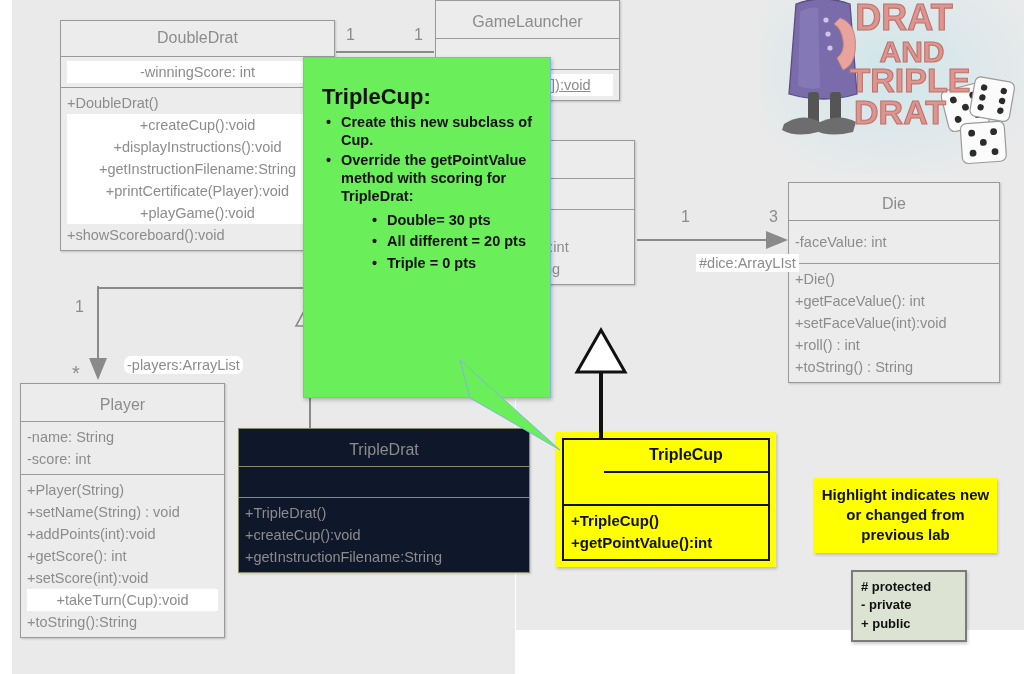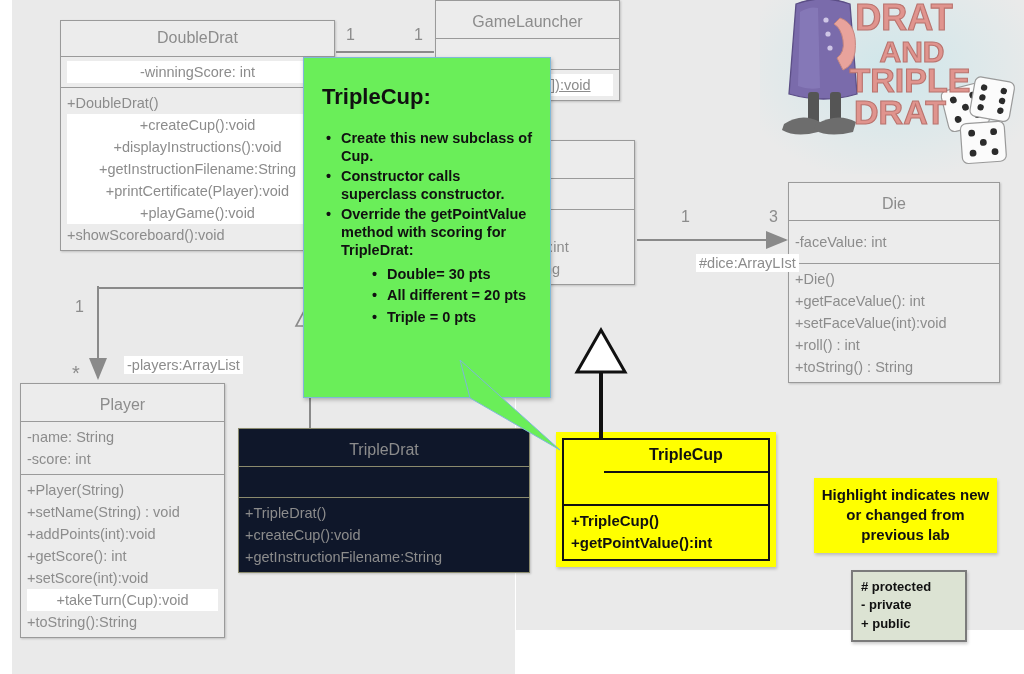--- a/index.html
+++ b/index.html
@@ -51,21 +51,21 @@
   #triplecup .sec:last-child{border-bottom:none;}
   #triplecup .title{text-align:center;font-size:16px;font-weight:bold;color:#111;
                     padding:6px 6px 7px;margin-left:40px;}
   #triplecup .row{line-height:1.5;white-space:nowrap;}
 
   
   #callout{position:absolute;left:303px;top:57px;width:248px;height:341px;
            background:#6aee59;border:1px solid #7fb7d8;box-sizing:border-box;
            padding:26px 18px 10px 18px;color:#111;
            box-shadow:1px 2px 4px rgba(0,0,0,.25);z-index:40;}
-  #callout h2{margin:0 0 20px 0;font-size:22px;font-weight:bold;}
+  #callout h2{margin:0 0 4px 0;font-size:22px;font-weight:bold;}
   #callout ul{margin:0;padding-left:19px;list-style:none;}
   #callout li{position:relative;font-size:14.5px;font-weight:bold;line-height:1.24;
               margin-bottom:2px;}
   #callout li::before{content:"\2022";position:absolute;left:-15px;top:0;}
   #callout ul.sub{margin-top:5px;padding-left:46px;}
   #callout ul.sub li{font-weight:bold;font-size:14.5px;line-height:1.34;}
   #callout-tail{position:absolute;left:0;top:0;width:1024px;height:674px;
                 pointer-events:none;z-index:41;}
 
   
@@ -270,39 +270,38 @@
         <div class="row">+TripleCup()</div>
         <div class="row">+getPointValue():int</div>
       </div>
     </div>
   </div>
 
   <div class="mult" style="left:346px;top:26px;">1</div>
   <div class="mult" style="left:414px;top:26px;">1</div>
   <div class="mult" style="left:75px;top:298px;">1</div>
   <div class="mult" style="left:72px;top:362px;font-size:20px;">*</div>
-  <div class="assoc hl" style="left:124px;top:356px;padding:1px 3px;">-players:ArrayList</div>
+  <div class="assoc hl" style="left:124px;top:356px;padding:1px 3px;border-radius:7px;">-players:ArrayList</div>
 
   <div class="mult" style="left:681px;top:208px;">1</div>
   <div class="mult" style="left:769px;top:208px;">3</div>
   <div class="assoc hl" style="left:663px;top:254px;padding:1px 3px;margin-left:33px;">#dice:ArrayLIst</div>
 
   <svg id="wires-top">
     <line x1="601" y1="362" x2="601" y2="440" stroke="#111" stroke-width="4"></line>
     <polygon points="601,330 577,372 625,372" fill="#ffffff" stroke="#111" stroke-width="3"></polygon>
   </svg>
 
   <svg id="callout-tail">
     <polygon points="460,360 560,450 470,398" fill="#6aee59" stroke="#7fb7d8" stroke-width="1"></polygon>
   </svg>
   <div id="callout">
     <h2>TripleCup:</h2>
     <ul>
       <li>Create this new subclass of Cup.</li>
-      <li>Constructor calls superclass constructor.</li>
       <li>Override the getPointValue method with scoring for TripleDrat:</li>
       <ul class="sub">
         <li>Double= 30 pts</li>
         <li>All different = 20 pts</li>
         <li>Triple = 0  pts</li>
       </ul>
     </ul>
   </div>
 
   <div id="note-highlight">Highlight indicates new or changed from previous lab</div>

